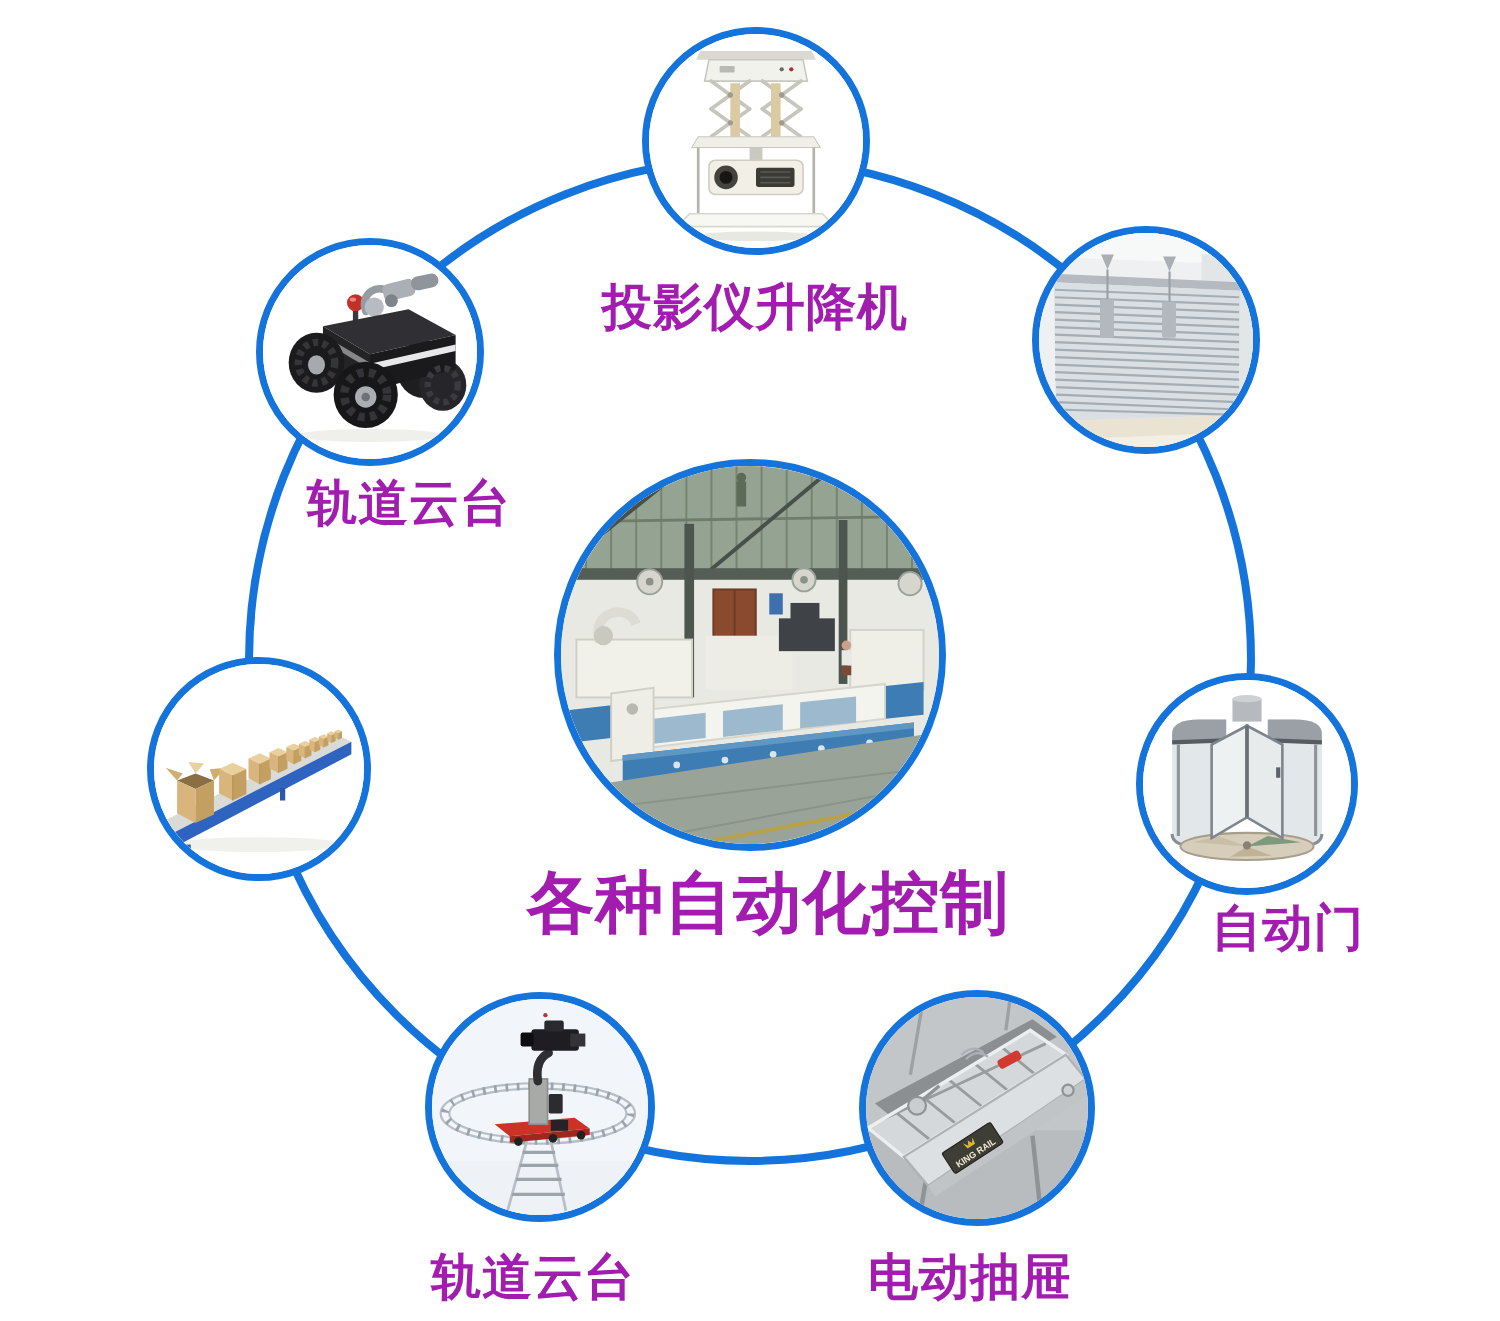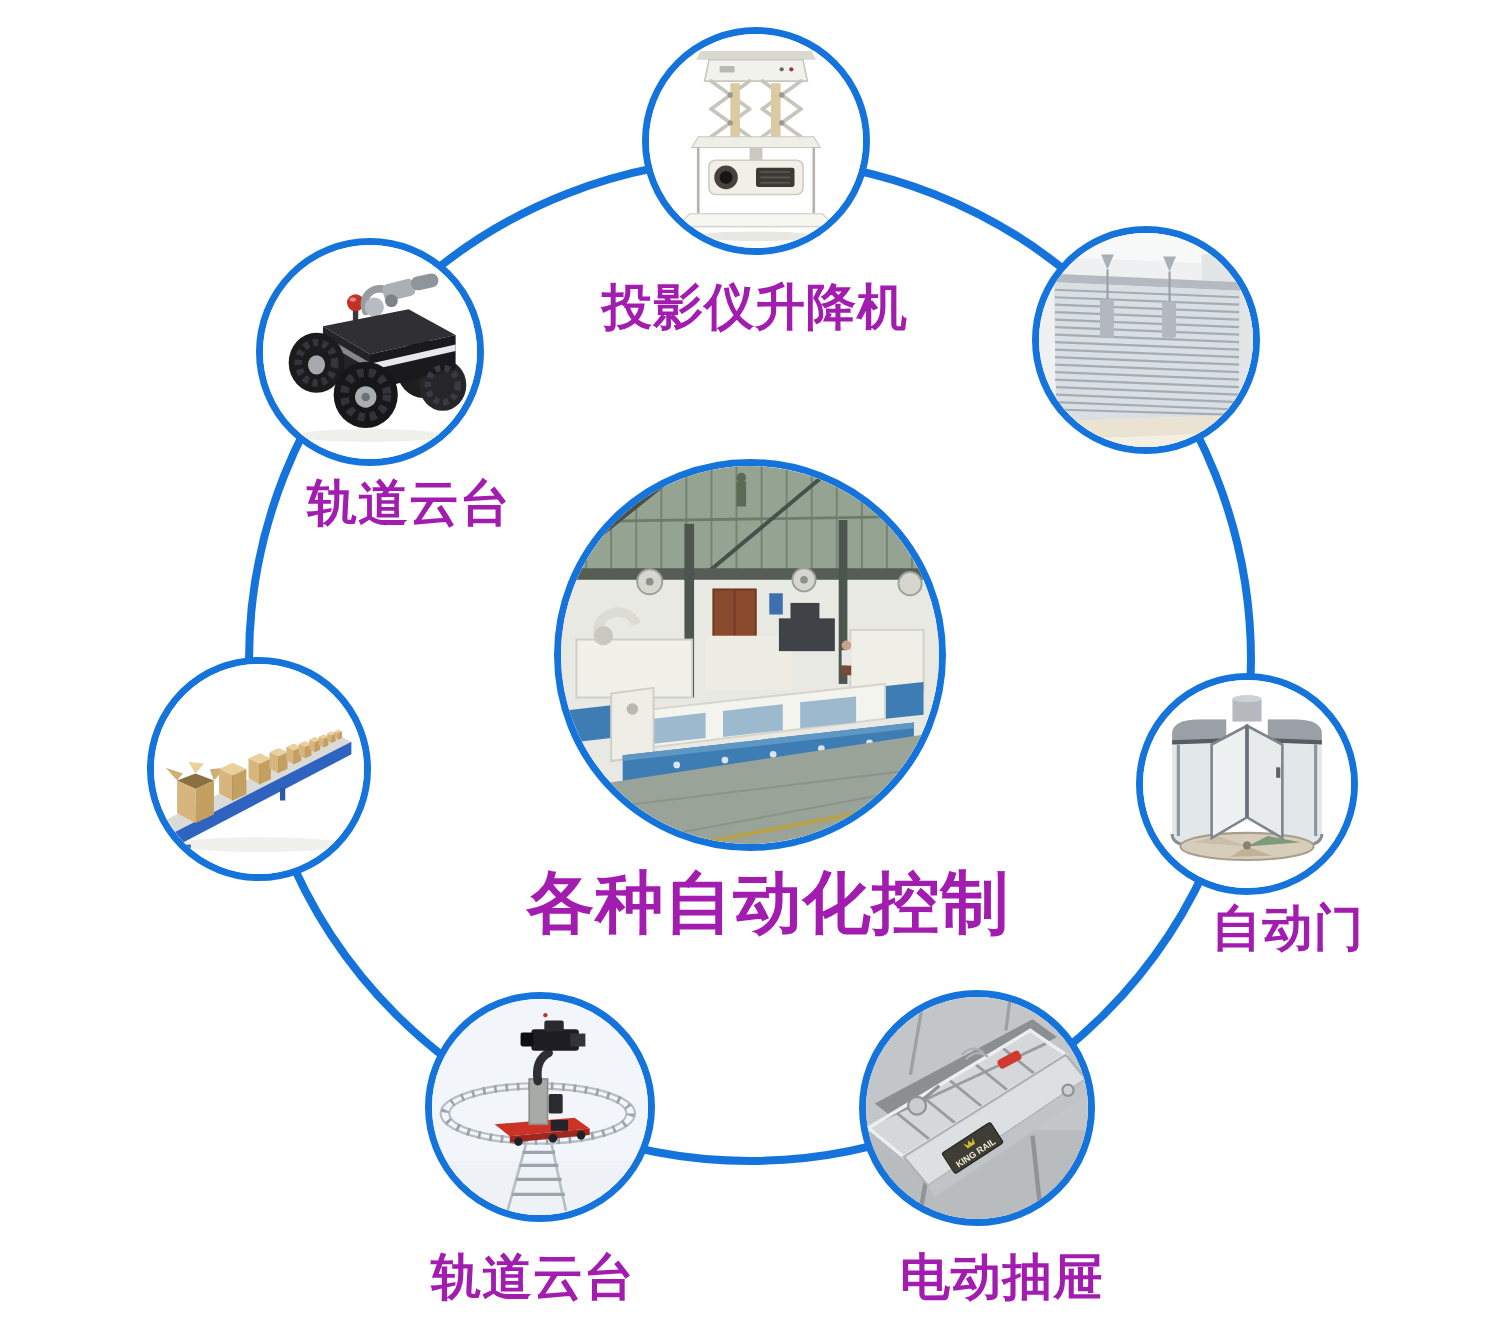--- a/index.html
+++ b/index.html
@@ -21,21 +21,21 @@
   .c-drawer{left:859px;top:990px;width:236px;height:236px;}
   .c-center{left:554px;top:459px;width:392px;height:392px;}
   
   .l-projector{left:755px;top:274px;}
   .l-robot{left:409px;top:470px;}
   .l-blinds{left:1102px;top:470px;}
   .l-conveyor{left:216px;top:895px;}
   .l-door{left:1280px;top:895px;margin-left:8px;}
   .l-center{left:768px;top:858px;font-size:68px;}
   .l-gimbal{left:533px;top:1244px;}
-  .l-drawer{left:970px;top:1244px;margin-left:32px;}
+  .l-drawer{left:970px;top:1244px;}
 </style>
 </head>
 <body>
 
 <div class="stage">
 
   <svg class="ring" width="1500" height="1321" viewBox="0 0 1500 1321">
     <circle cx="750" cy="660" r="501" fill="none" stroke="#1474db" stroke-width="8"></circle>
   </svg>
 

